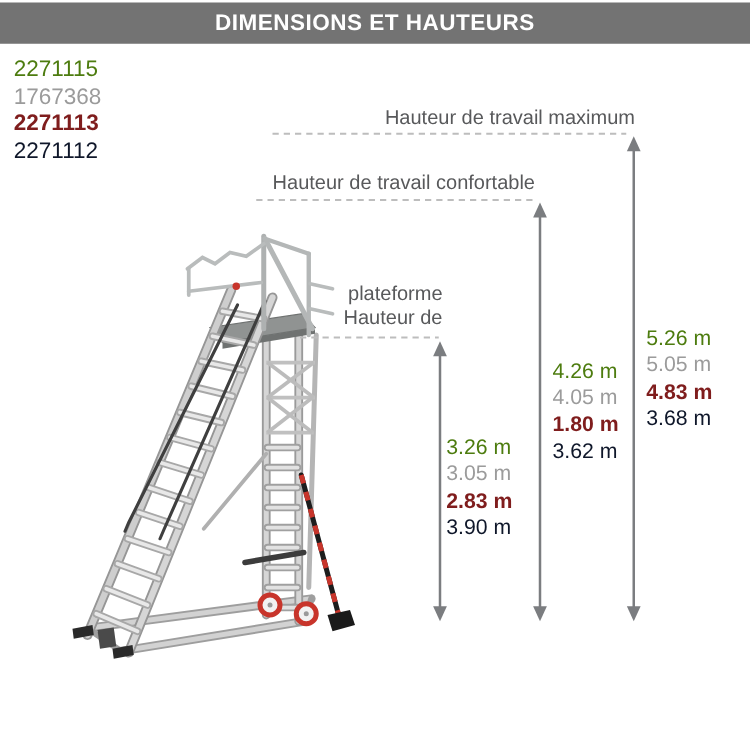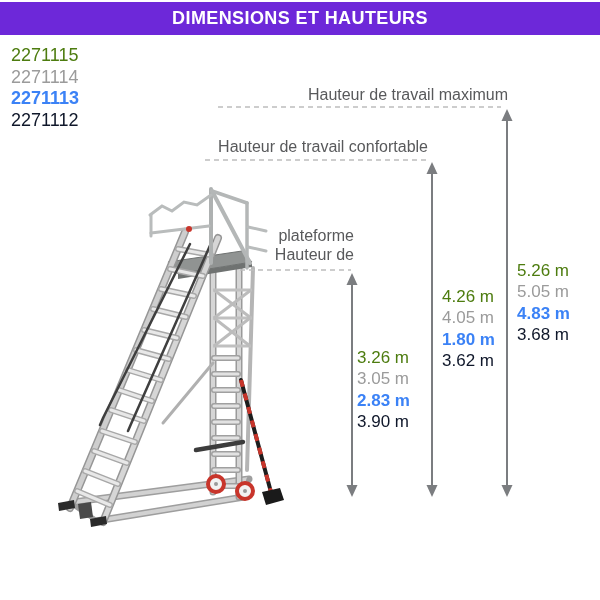--- a/index.html
+++ b/index.html
@@ -2,27 +2,27 @@
 <html><head>
 <meta charset="utf-8">
 <style>
   html,body{margin:0;padding:0;background:#ffffff;}
   .canvas{
     position:relative;width:600px;height:600px;background:#ffffff;
     font-family:"Liberation Sans",sans-serif;overflow:hidden;
   }
   .banner{
     position:absolute;left:0;top:2px;width:600px;height:33px;
-    background:#6d28d9;color:#ffffff;display:flex;align-items:center;justify-content:center;
+    background:#737373;color:#ffffff;display:flex;align-items:center;justify-content:center;
     font-weight:bold;font-size:18px;letter-spacing:.4px;
   }
   .codes{position:absolute;left:11px;top:45px;font-size:18px;line-height:21.5px;}
   .c-orange{color:#4d7c0f;}
   .c-gray{color:#9B9B9B;}
-  .c-black{color:#3b82f6;font-weight:bold;}
+  .c-black{color:#7f1d1d;font-weight:bold;}
   .c-teal{color:#0f172a;}
   .lbl{position:absolute;color:#58595B;font-size:16px;white-space:nowrap;}
   .lbl-max{right:92px;top:86px;}
   .lbl-comfort{right:172px;top:138px;}
   .lbl-platform{right:246px;top:226px;text-align:right;line-height:19px;}
   .mcol{position:absolute;font-size:17px;line-height:21.3px;white-space:nowrap;}
   .mcol-platform{left:357px;top:347px;}
   .mcol-comfort{left:442px;top:286px;}
   .mcol-max{left:517px;top:260px;}
   svg.layer{position:absolute;left:0;top:0;}
@@ -31,21 +31,21 @@
 <body>
 
 <div class="canvas">
 
   <div class="banner">
     <span>DIMENSIONS ET HAUTEURS</span>
   </div>
 
   <div class="codes">
     <div class="c-orange">2271115</div>
-    <div class="c-gray">2271114</div>
+    <div class="c-gray">1767368</div>
     <div class="c-black">2271113</div>
     <div class="c-teal">2271112</div>
   </div>
 
   <svg class="layer" width="600" height="600" viewBox="0 0 600 600">
 
     <g>
       <line x1="74" y1="502" x2="249" y2="479" stroke="#9e9e9e" stroke-width="7" stroke-linecap="round"></line>
       <line x1="74" y1="502" x2="249" y2="479" stroke="#d2d2d2" stroke-width="4" stroke-linecap="round"></line>
       <line x1="96" y1="521" x2="244" y2="497" stroke="#9e9e9e" stroke-width="7" stroke-linecap="round"></line>

